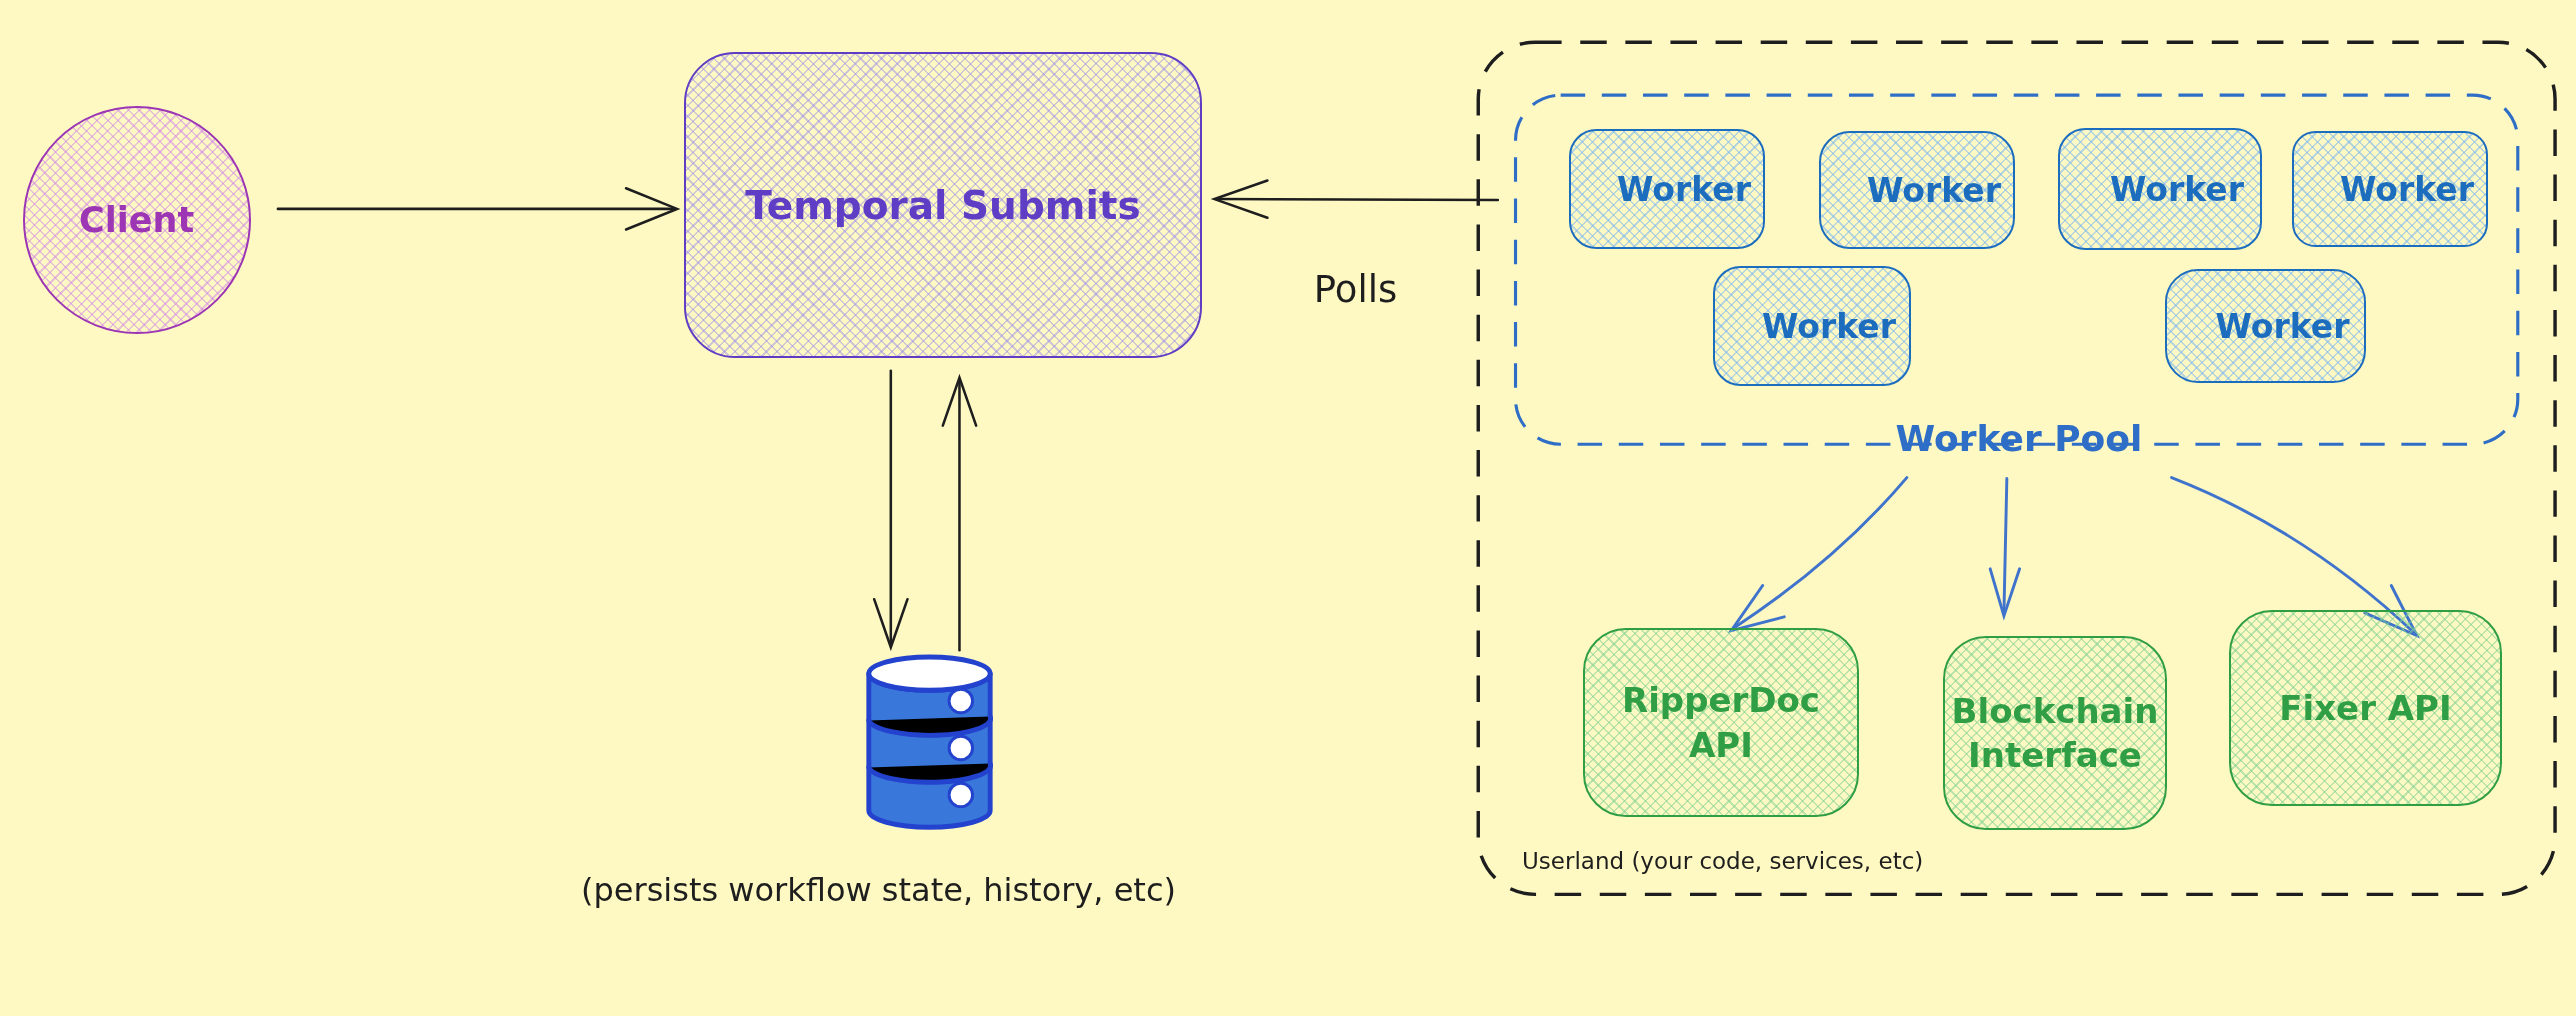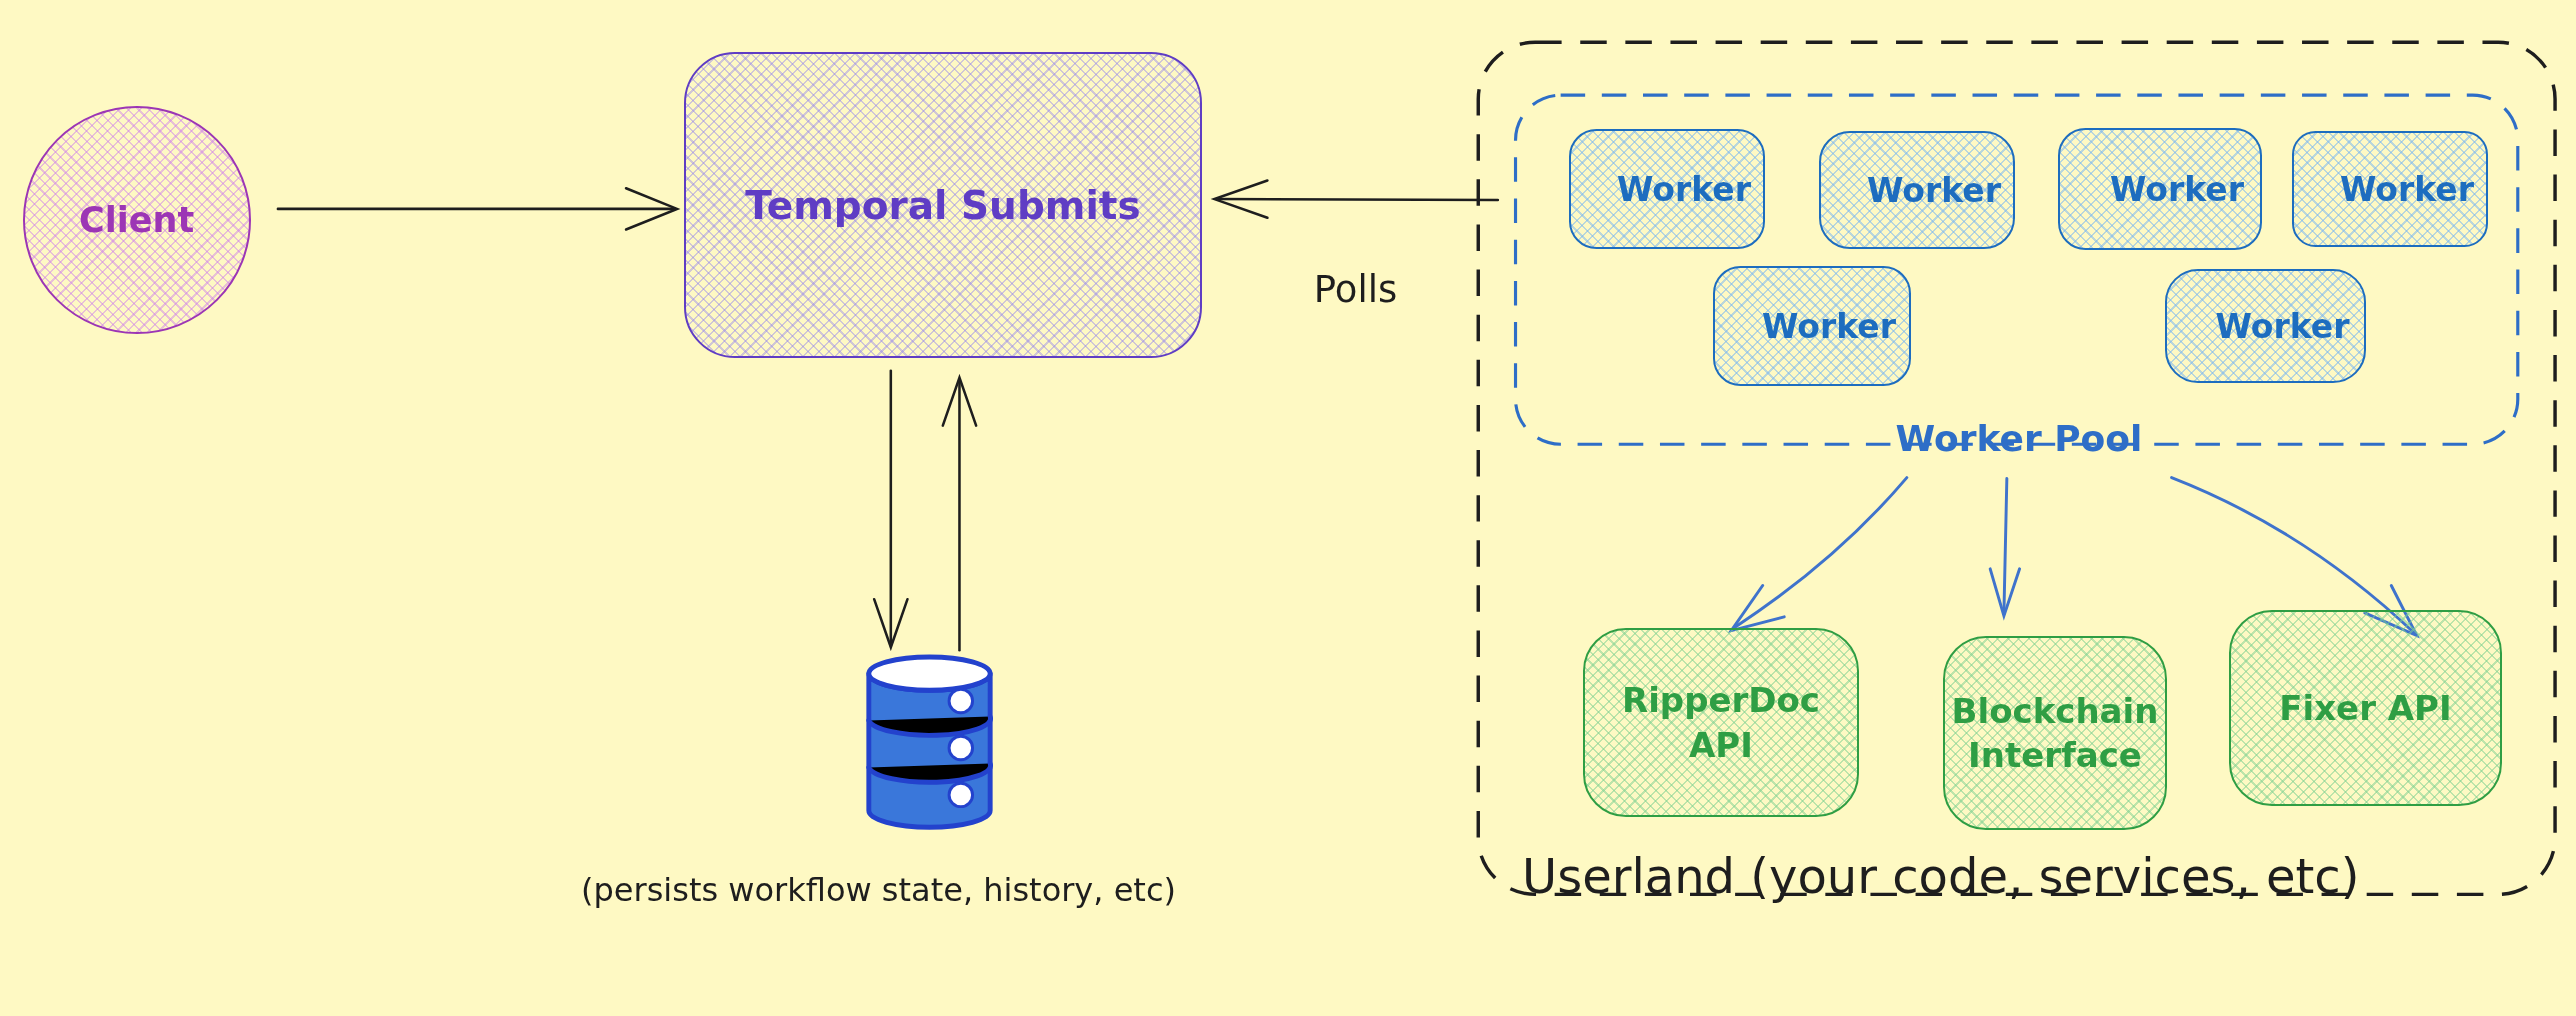--- a/index.html
+++ b/index.html
@@ -20,21 +20,21 @@
     color:#9c36b5;font-size:35px;font-weight:600;
   }
   .temporal-node{
     left:684px;top:52px;width:518px;height:306px;border-radius:51px;
     border:2.9px solid #5f3dc4;--hc:rgba(145,130,238,0.42);
     color:#5f3dc4;font-size:39px;font-weight:600;
   }
   .caption{position:absolute;color:#1e1e1e;font-size:34px;font-weight:500;white-space:nowrap;margin-top:15px;}
   .caption-submits{left:57px;top:336px;}
   .db-caption{position:absolute;left:535px;top:867px;width:687px;text-align:center;font-size:32px;font-weight:500;line-height:1.45;}
-  .userland-label{left:1522px;top:833px;font-size:48px;}
+  .userland-label{left:1522px;top:833px;font-size:23px;}
   .polls-label{left:1267px;top:253px;width:177px;text-align:center;font-size:37px;}
   .worker-node{
     border:2.9px solid #1d6dbf;border-radius:27.5px;--hc:rgba(118,180,242,0.5);
     color:#1d6dbf;font-size:33px;font-weight:600;padding-left:34px;
   }
   .wp-label{position:absolute;left:1862px;top:376px;width:314px;text-align:center;
     color:#2e6ec7;font-size:36px;font-weight:700;white-space:nowrap;margin-top:42px;}
   .service-node{
     border:2.9px solid #2f9e44;border-radius:43px;--hc:rgba(125,208,145,0.5);
     color:#2f9e44;font-size:34px;font-weight:600;text-align:center;

